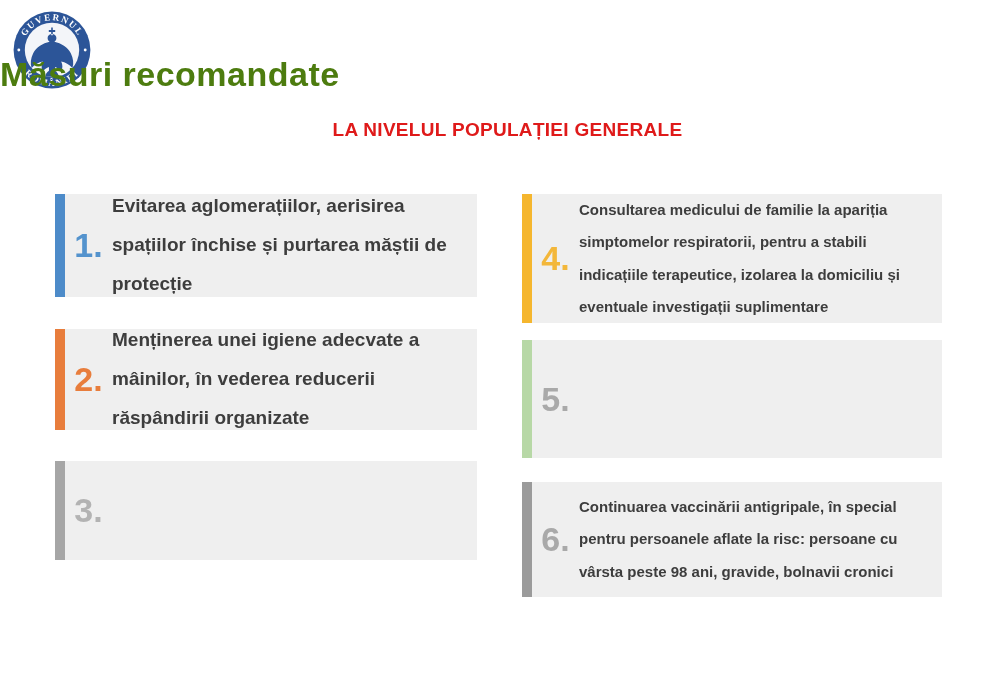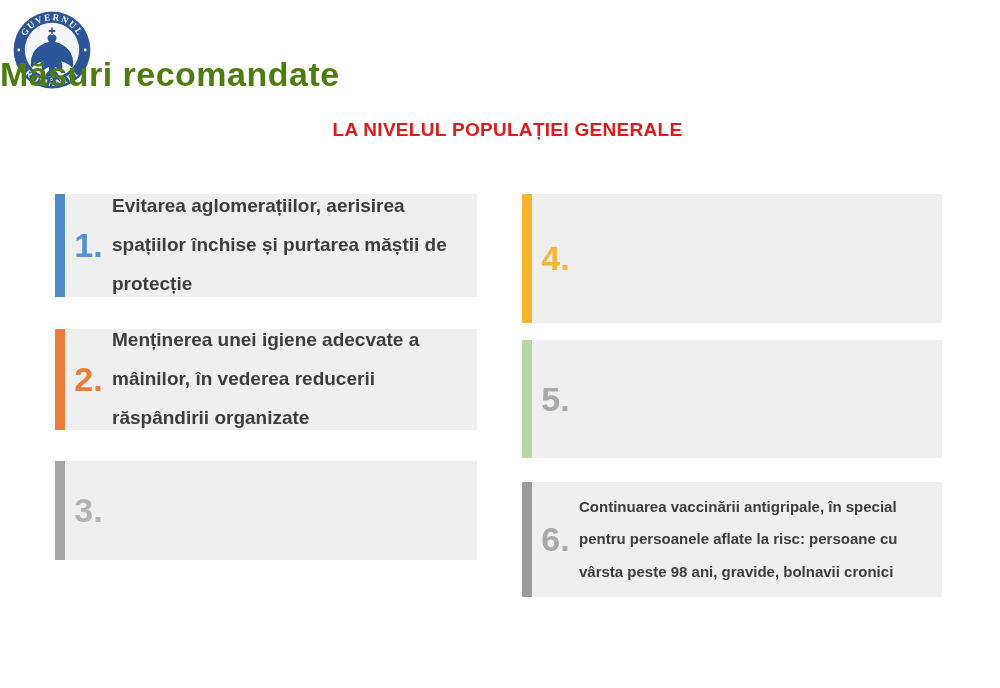--- a/index.html
+++ b/index.html
@@ -87,20 +87,23 @@
   </div>
 
   <div class="card card3 col-left">
     <div class="bar" style="background-color: rgb(166, 166, 166);"></div>
     <div class="num" style="color: rgb(179, 179, 179);">3.</div>
   </div>
 
   <div class="card card4 col-right">
     <div class="bar" style="background-color: rgb(245, 182, 46);"></div>
     <div class="num" style="color: rgb(243, 183, 58);">4.</div>
+    <div class="txt">
+        <span>Consultarea medicului de familie la apariția simptomelor respiratorii, pentru a stabili indicațiile terapeutice, izolarea la domiciliu și eventuale investigații suplimentare</span>
+      </div>
   </div>
 
   <div class="card card5 col-right">
     <div class="bar" style="background-color: rgb(183, 216, 166);"></div>
     <div class="num" style="color: rgb(169, 169, 169);">5.</div>
   </div>
 
   <div class="card card6 col-right">
     <div class="bar" style="background-color: rgb(155, 155, 155);"></div>
     <div class="num" style="color: rgb(169, 169, 169);">6.</div>

